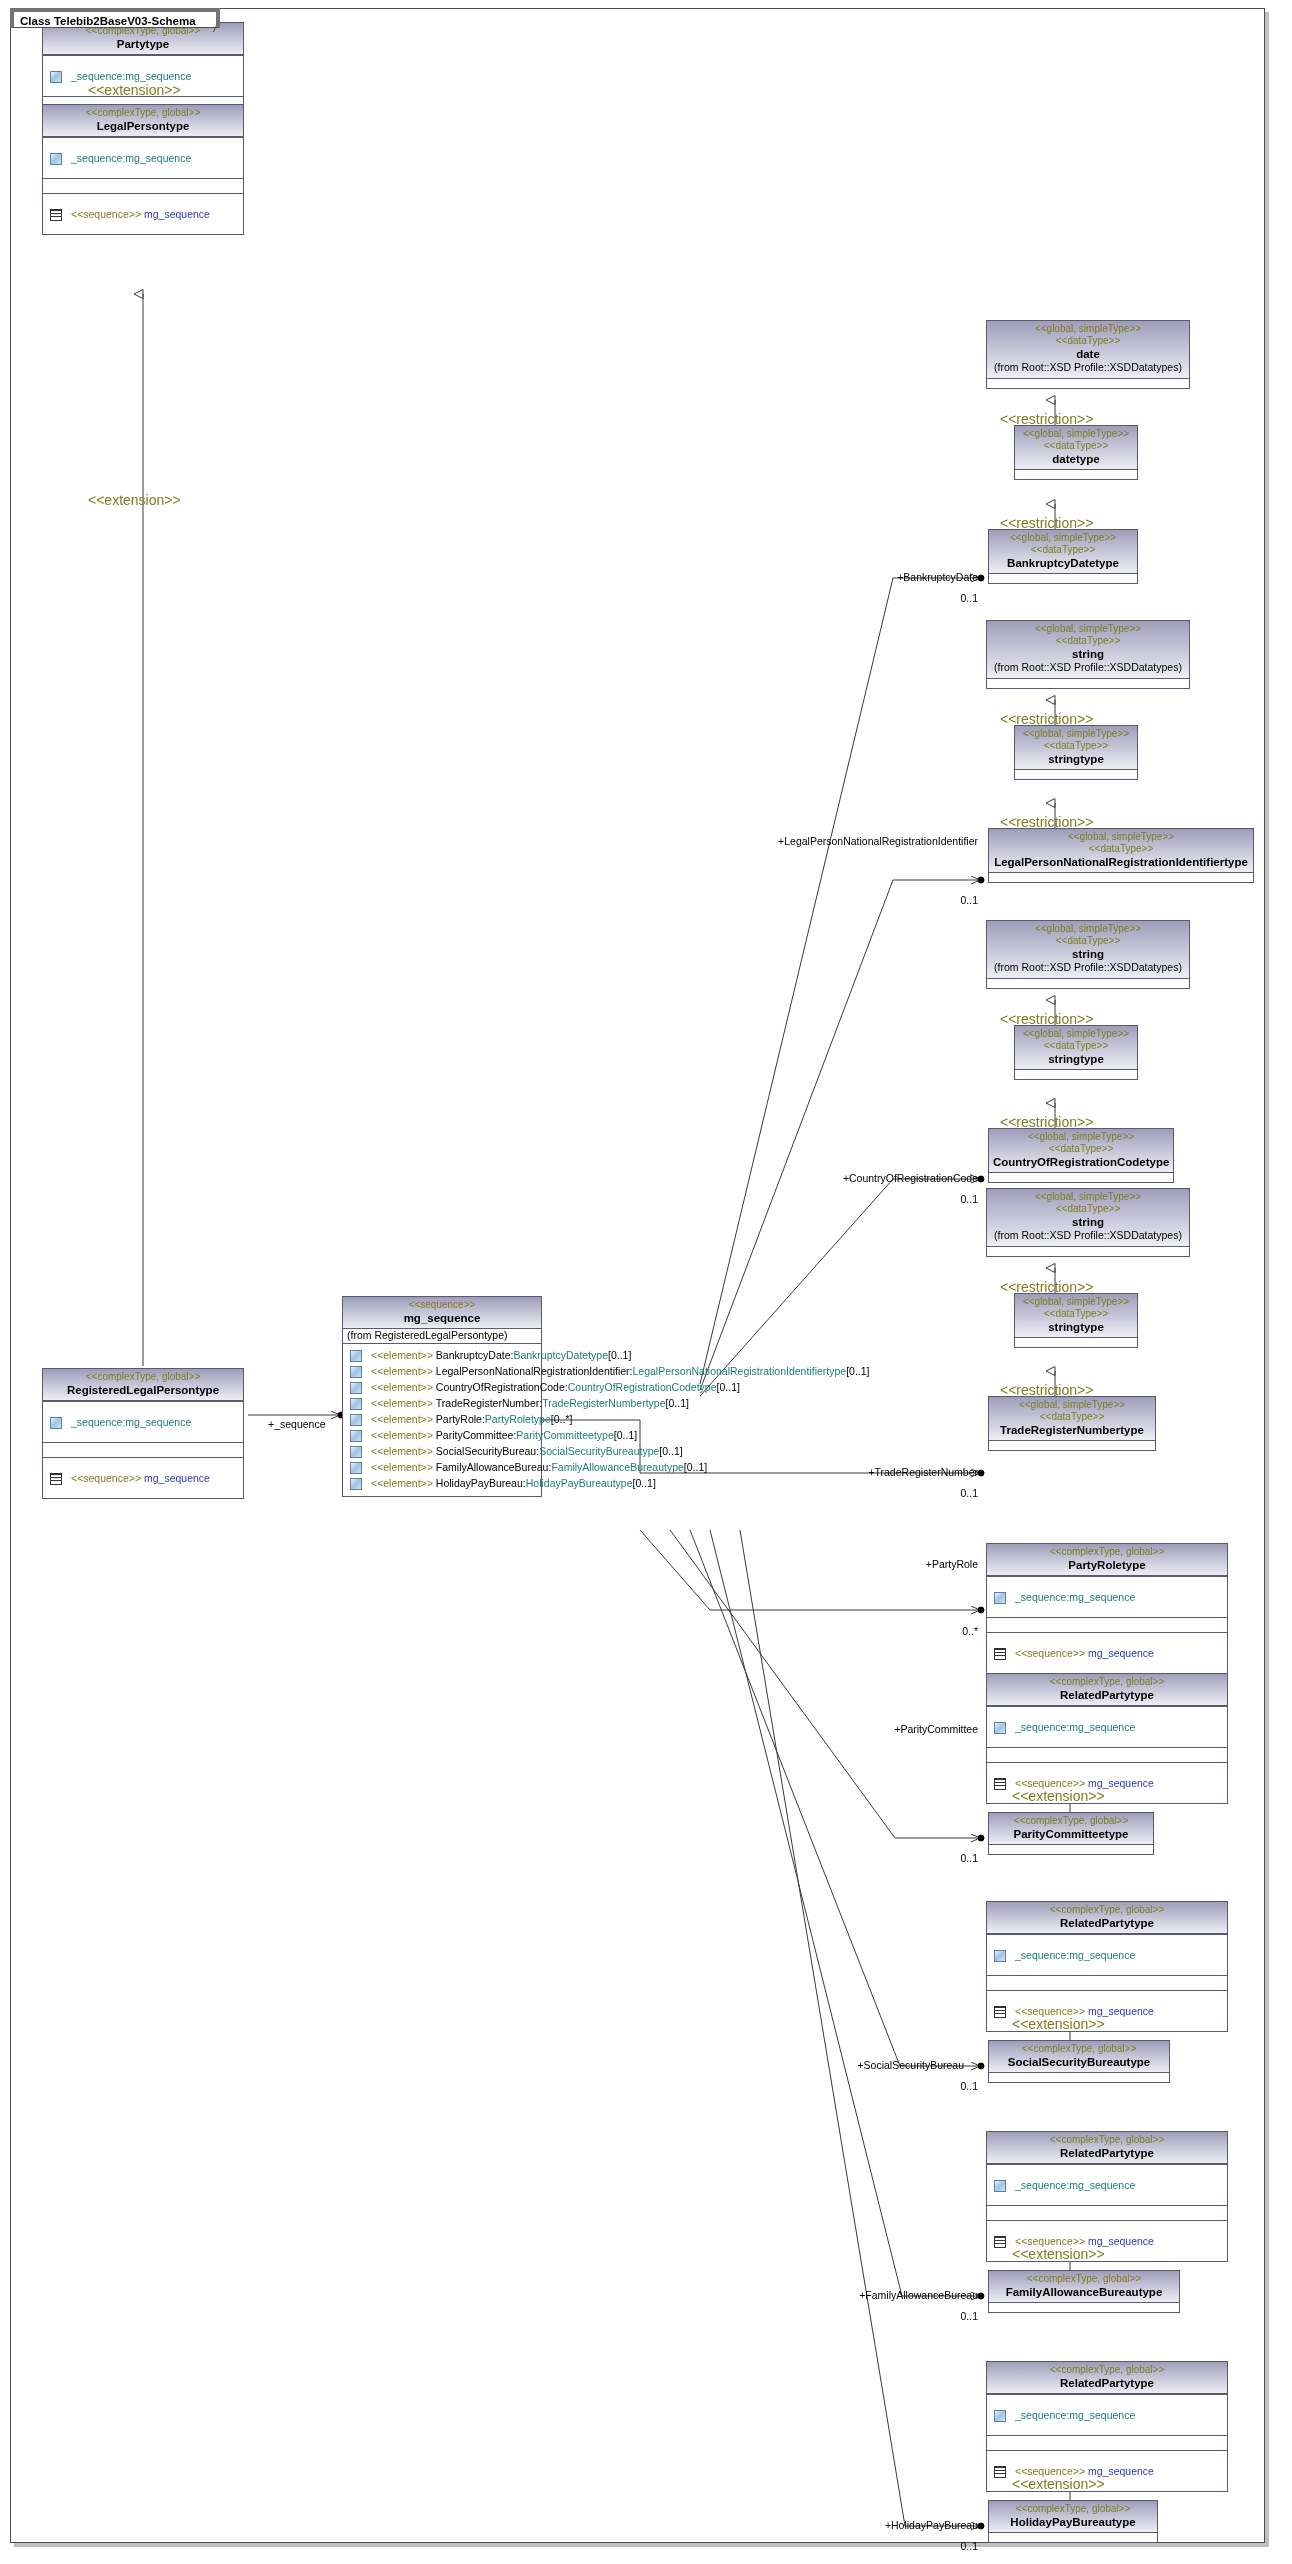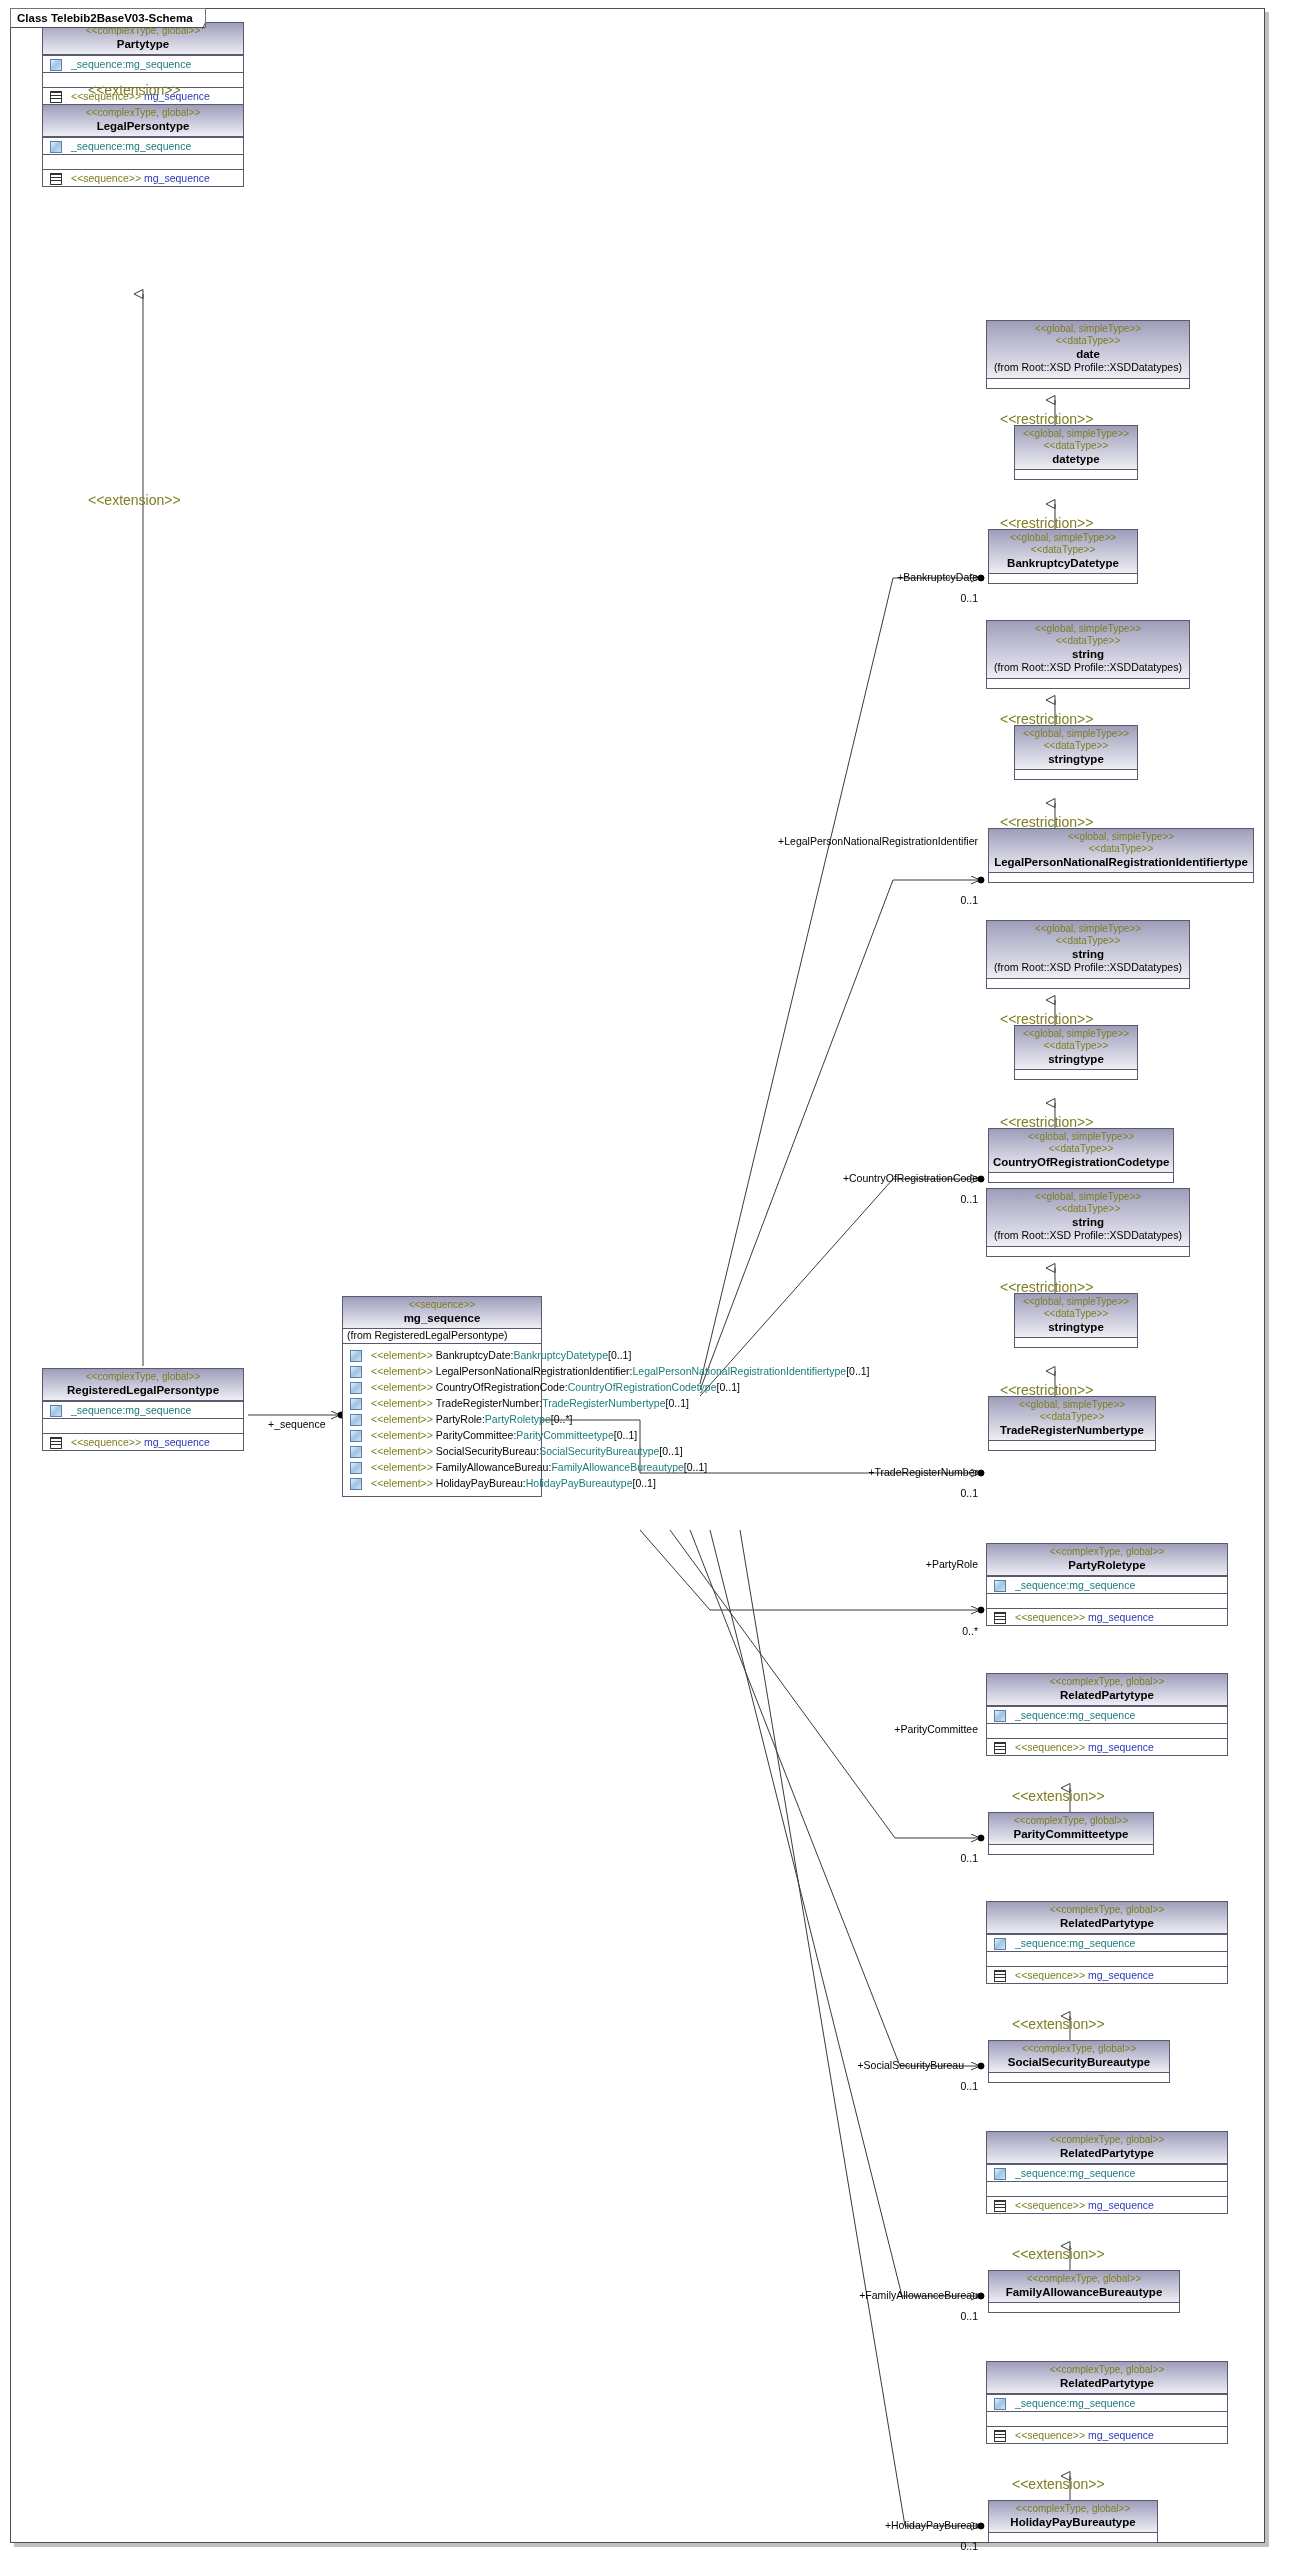--- a/index.html
+++ b/index.html
@@ -28,22 +28,22 @@
     border: 1px solid #4d4d4d;
     box-sizing: border-box;
     box-shadow: 4px 4px 0 0 #c0c0c0;
     background: #ffffff;
   }
   #frame-tab {
     position: absolute;
     left: 10px;
     top: 8px;
     height: 20px;
-    padding: 0 12px 0 6px;
-    border: 1px solid #737373;
+    padding: 0 20px 0 6px;
+    border: 4px solid #737373;
     border-bottom: 1px solid #4d4d4d;
     box-sizing: border-box;
     background: #ffffff;
     font-size: 11.5px;
     font-weight: bold;
     color: #000;
     line-height: 19px;
     white-space: nowrap;
     z-index: 40;
     text-align: right;
@@ -122,21 +122,21 @@
     text-align: center;
     padding-bottom: 1px;
     white-space: nowrap;
   }
   .fromleft {
     text-align: left;
     padding-left: 4px;
   }
   .compart {
     border-top: 1px solid #5a5a6e;
-    padding: 0 3px;
+    padding: 12px 3px;
     min-height: 6px;
   }
   .compart.empty { min-height: 8px; padding: 3px; }
   .compart.thin  { min-height: 5px; padding: 2px; }
   .row {
     display: flex;
     align-items: center;
     font-size: 10.5px;
     line-height: 14px;
     white-space: nowrap;

